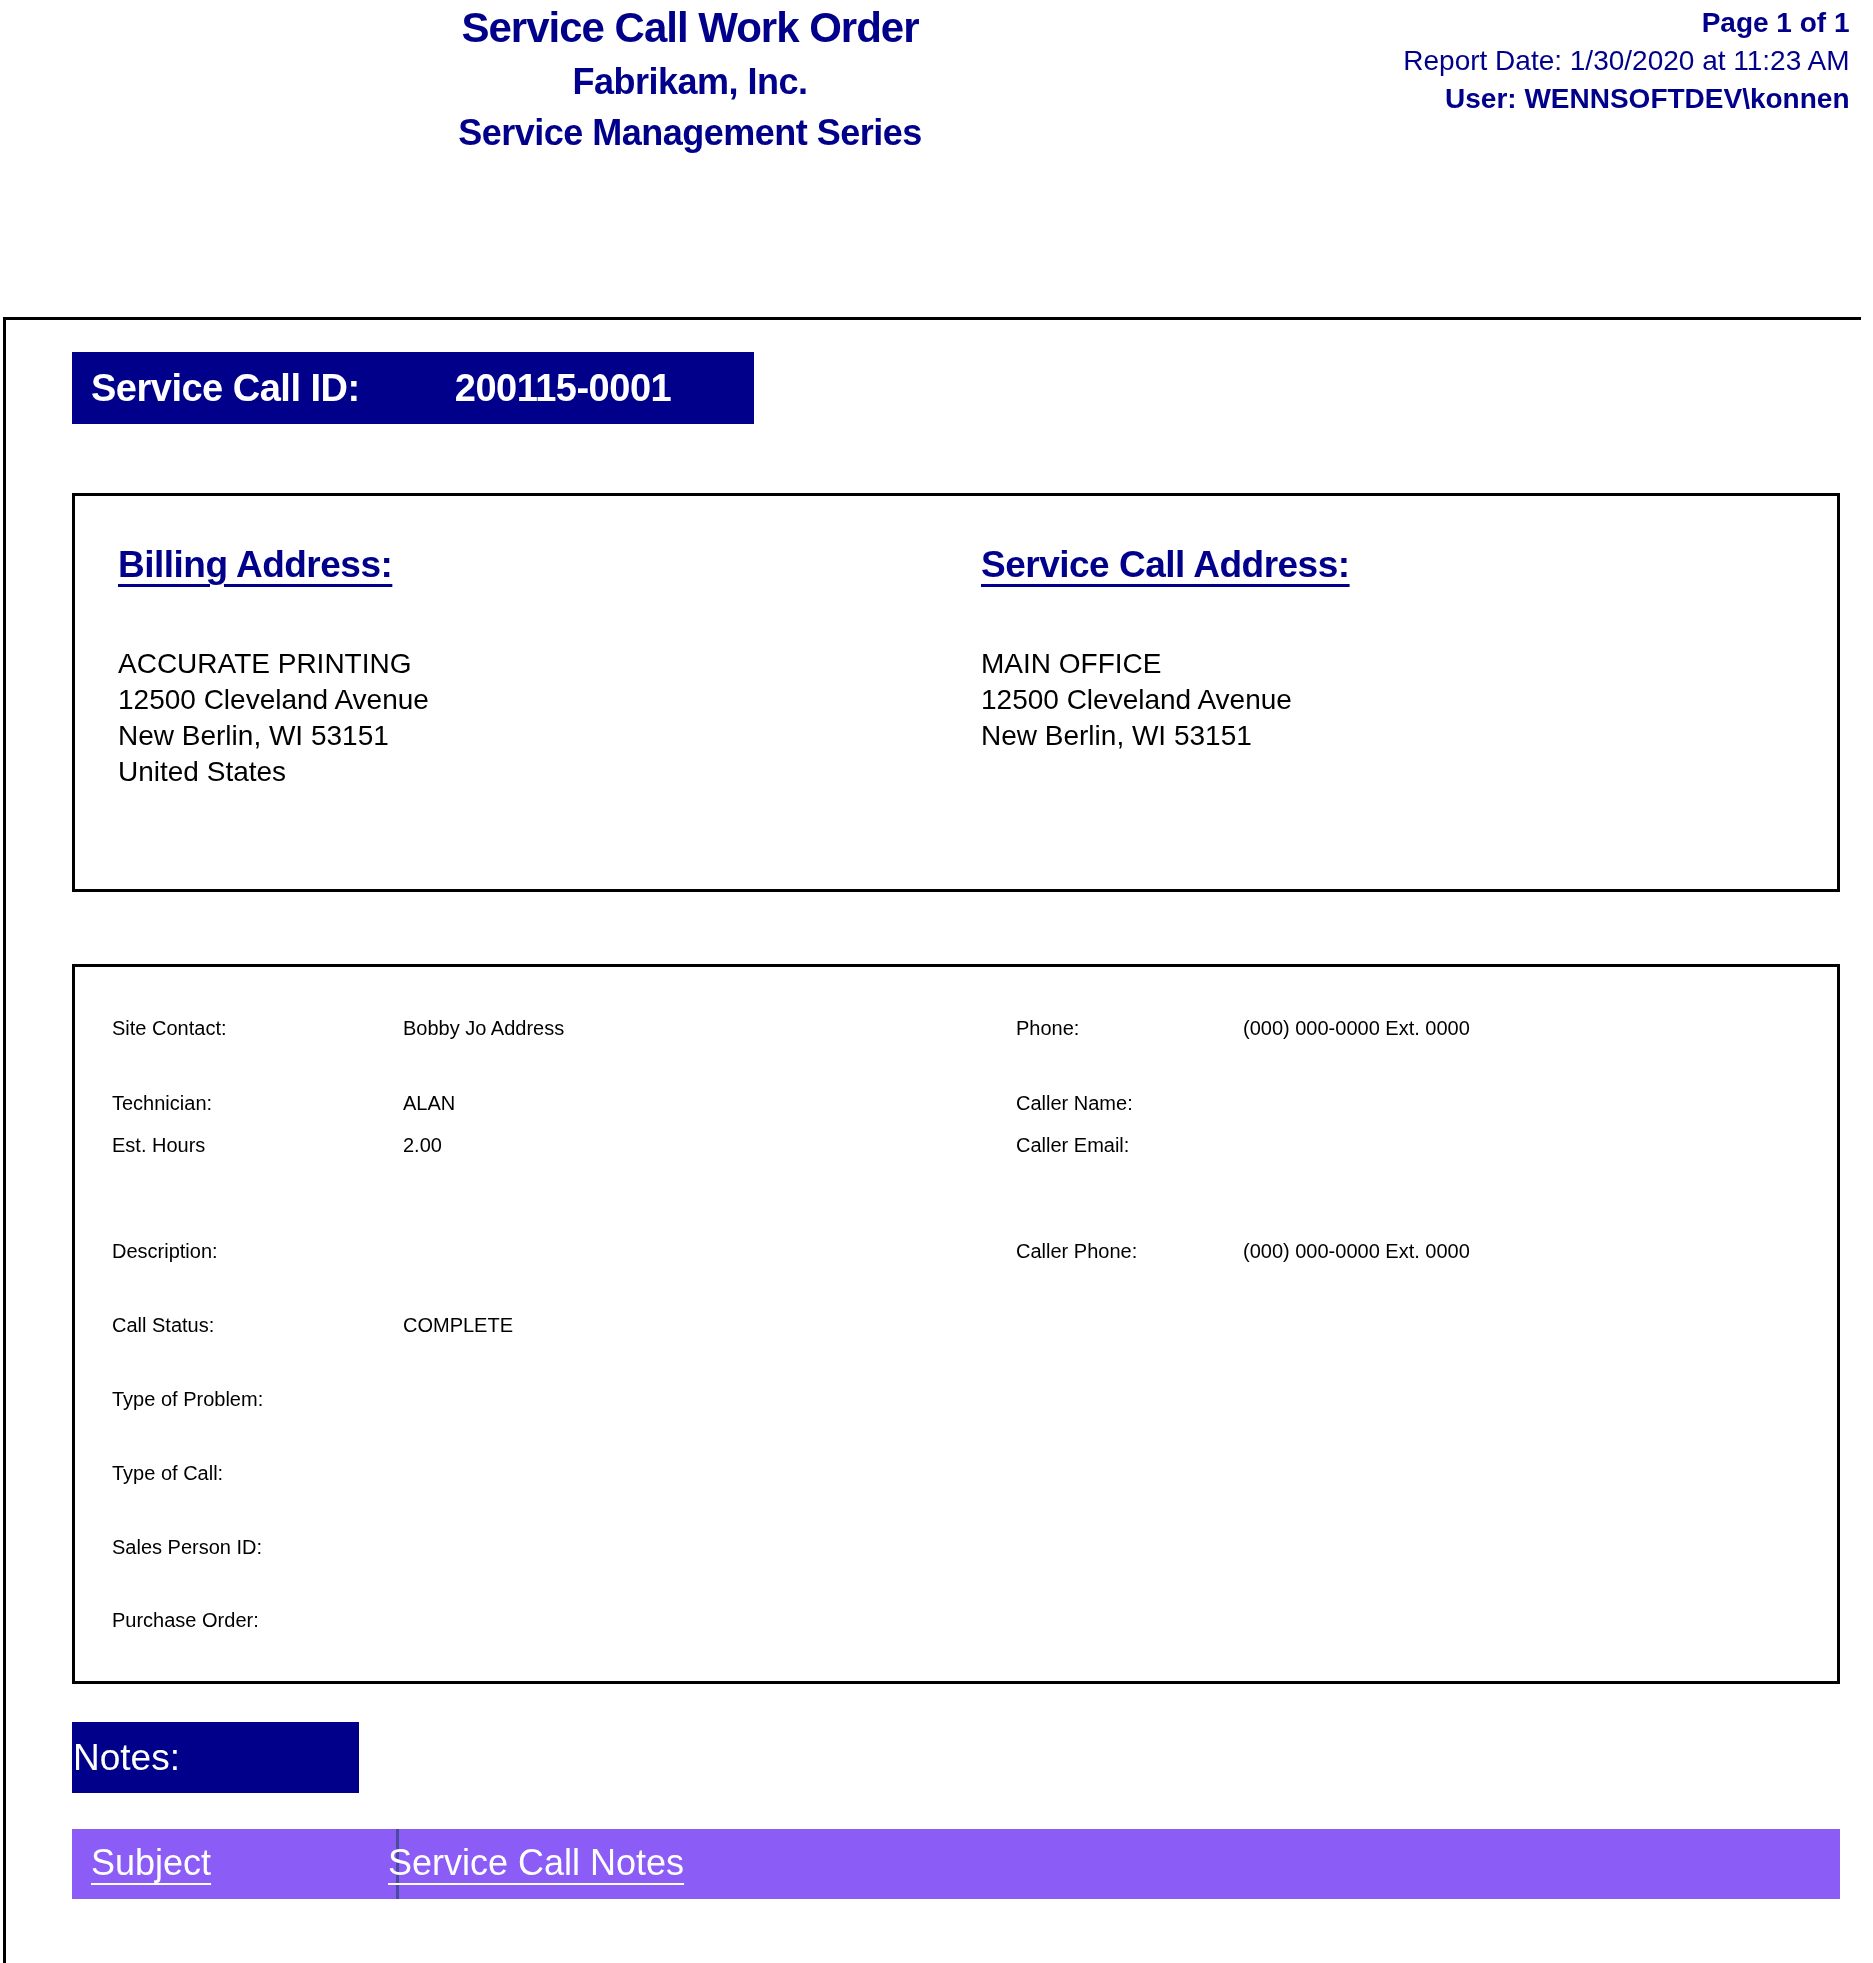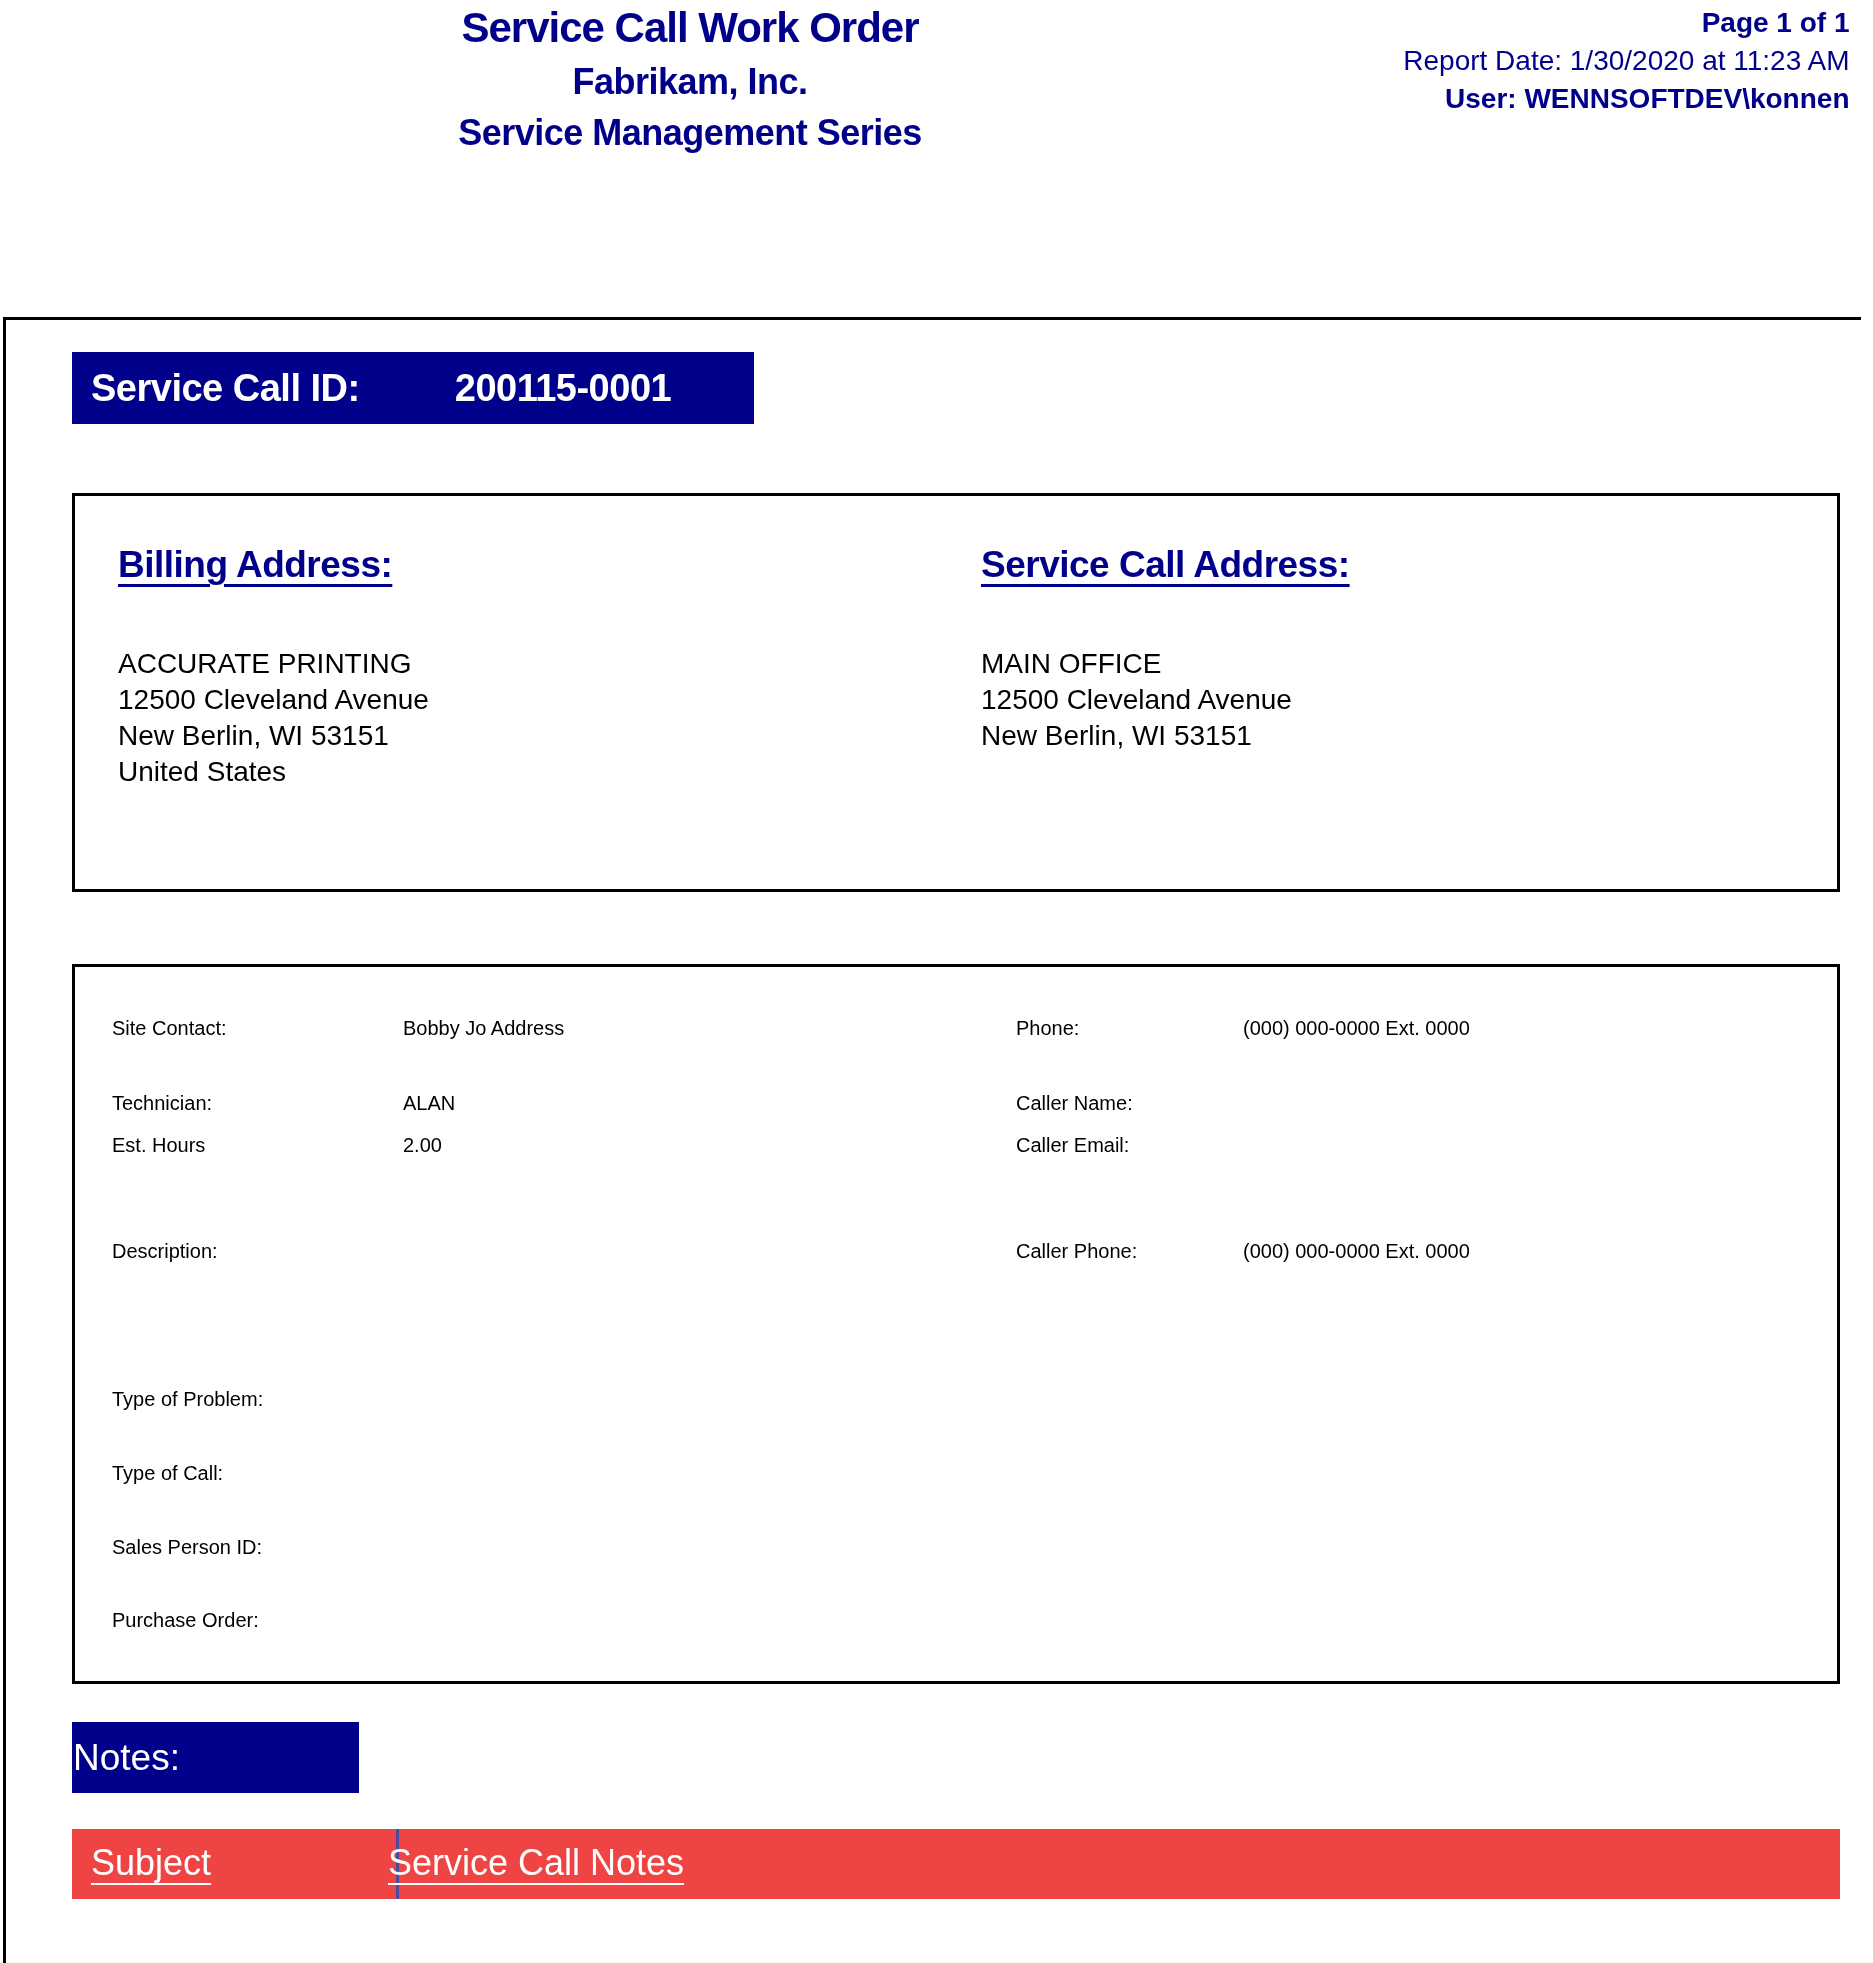--- a/index.html
+++ b/index.html
@@ -68,21 +68,21 @@
   .dvalue-r{position:absolute;left:1223px;margin-left:20px;}
   
   .notes-bar{
     position:absolute;left:72px;top:1722px;width:287px;height:71px;
     background:#00008B;color:#ffffff;
     font-size:37px;line-height:71px;padding-left:1px;box-sizing:border-box;
     white-space:nowrap;
   }
   .notes-table-header{
     position:absolute;left:72px;top:1829px;width:1768px;height:70px;
-    background:#ef4444;color:#ffffff;font-size:36px;line-height:67px;
+    background:#8b5cf6;color:#ffffff;font-size:36px;line-height:67px;
   }
   .nth-divider{
     position:absolute;left:324px;top:0;width:2.9px;height:70px;
     background:#4a4aa0;
   }
   .nth-col{
     position:absolute;top:0;height:70px;white-space:nowrap;
     text-decoration:underline;text-decoration-thickness:1.9px;text-underline-offset:7.7px;
   }
   .nth-col.subject{left:19px;}
@@ -145,20 +145,24 @@
     <span class="dvalue">2.00</span>
     <span class="dlabel-r">Caller Email:</span>
     <span class="dvalue-r"></span>
   </div>
   <div class="drow" style="top:1232px">
     <span class="dlabel">Description:</span>
     <span class="dvalue"></span>
     <span class="dlabel-r">Caller Phone:</span>
     <span class="dvalue-r">(000) 000-0000 Ext. 0000</span>
   </div>
+  <div class="drow" style="top:1306px">
+    <span class="dlabel">Call Status:</span>
+    <span class="dvalue">COMPLETE</span>
+  </div>
   <div class="drow" style="top:1380px">
     <span class="dlabel">Type of Problem:</span>
     <span class="dvalue"></span>
   </div>
   <div class="drow" style="top:1454px">
     <span class="dlabel">Type of Call:</span>
     <span class="dvalue"></span>
   </div>
   <div class="drow" style="top:1528px">
     <span class="dlabel">Sales Person ID:</span>

